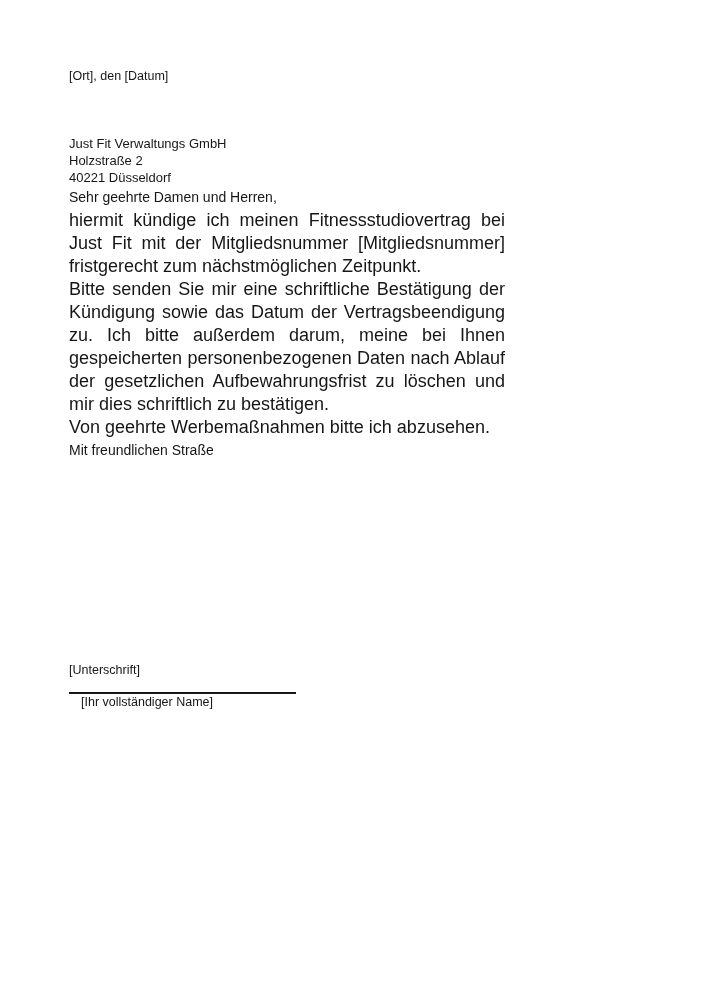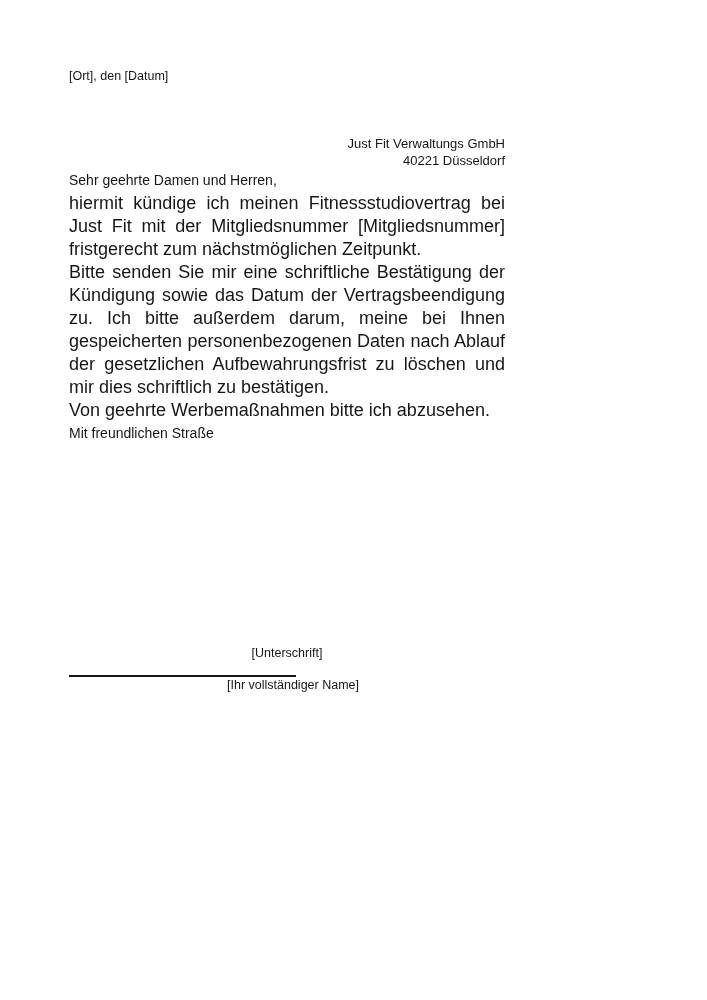--- a/index.html
+++ b/index.html
@@ -21,21 +21,20 @@
   .page p { margin: 0; }
 
   .date-line {
     font-size: 12.5px;
     line-height: 15px;
   }
   .recipient {
     margin-top: 51px;
     font-size: 13px;
     line-height: 17px;
-    text-align: right;
   }
   .salutation {
     margin-top: 61px;
     font-size: 14px;
     line-height: 23px;
   }
   .body-para {
     margin-top: 18px;
     font-size: 18px;
     line-height: 23px;
@@ -43,21 +42,20 @@
   .justify {
     text-align: justify;
   }
   .closing {
     margin-top: 18px;
     font-size: 14px;
     line-height: 23px;
   }
   .signature-block {
     margin-top: 201px;
-    text-align: center;
   }
   .sig-placeholder {
     font-size: 12.5px;
     line-height: 15px;
   }
   .signature-line {
     width: 227px;
     height: 0;
     border-top: 2px solid #161616;
     margin-top: 14px;
@@ -73,20 +71,21 @@
 </style>
 </head>
 <body>
 
 <div class="page">
 
   <p class="date-line">[Ort], den [Datum]</p>
 
   <div class="recipient">
     <p>Just Fit Verwaltungs GmbH</p>
+    <p>Holzstraße 2</p>
     <p>40221 Düsseldorf</p>
   </div>
 
   <p class="salutation">Sehr geehrte Damen und Herren,</p>
 
   <p class="body-para justify">hiermit kündige ich meinen Fitnessstudiovertrag bei Just Fit mit der Mitgliedsnummer [Mitgliedsnummer] fristgerecht zum nächstmöglichen Zeitpunkt.</p>
 
   <p class="body-para justify">Bitte senden Sie mir eine schriftliche Bestätigung der Kündigung sowie das Datum der Vertragsbeendigung zu. Ich bitte außerdem darum, meine bei Ihnen gespeicherten personenbezogenen Daten nach Ablauf der gesetzlichen Aufbewahrungsfrist zu löschen und mir dies schriftlich zu bestätigen.</p>
 
   <p class="body-para">Von geehrte Werbemaßnahmen bitte ich abzusehen.</p>

